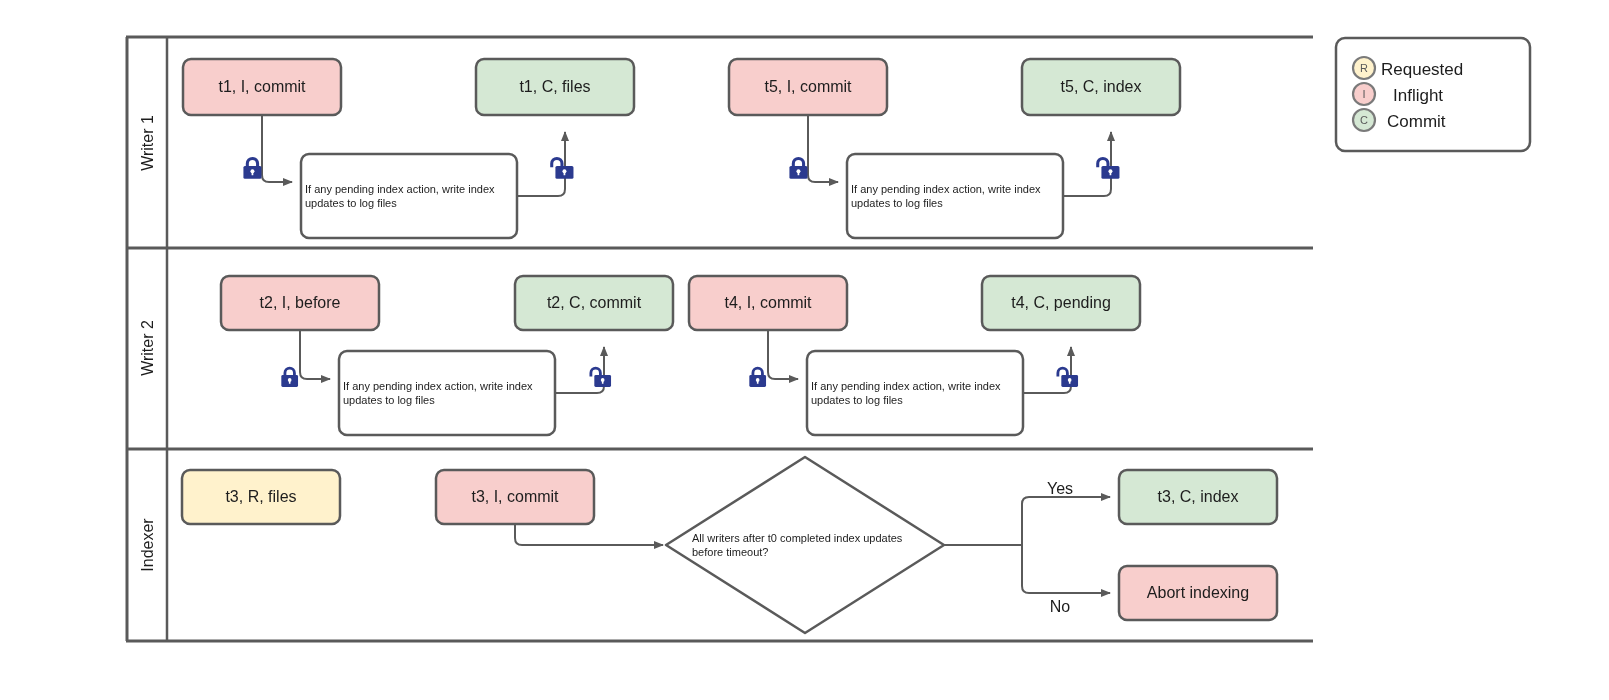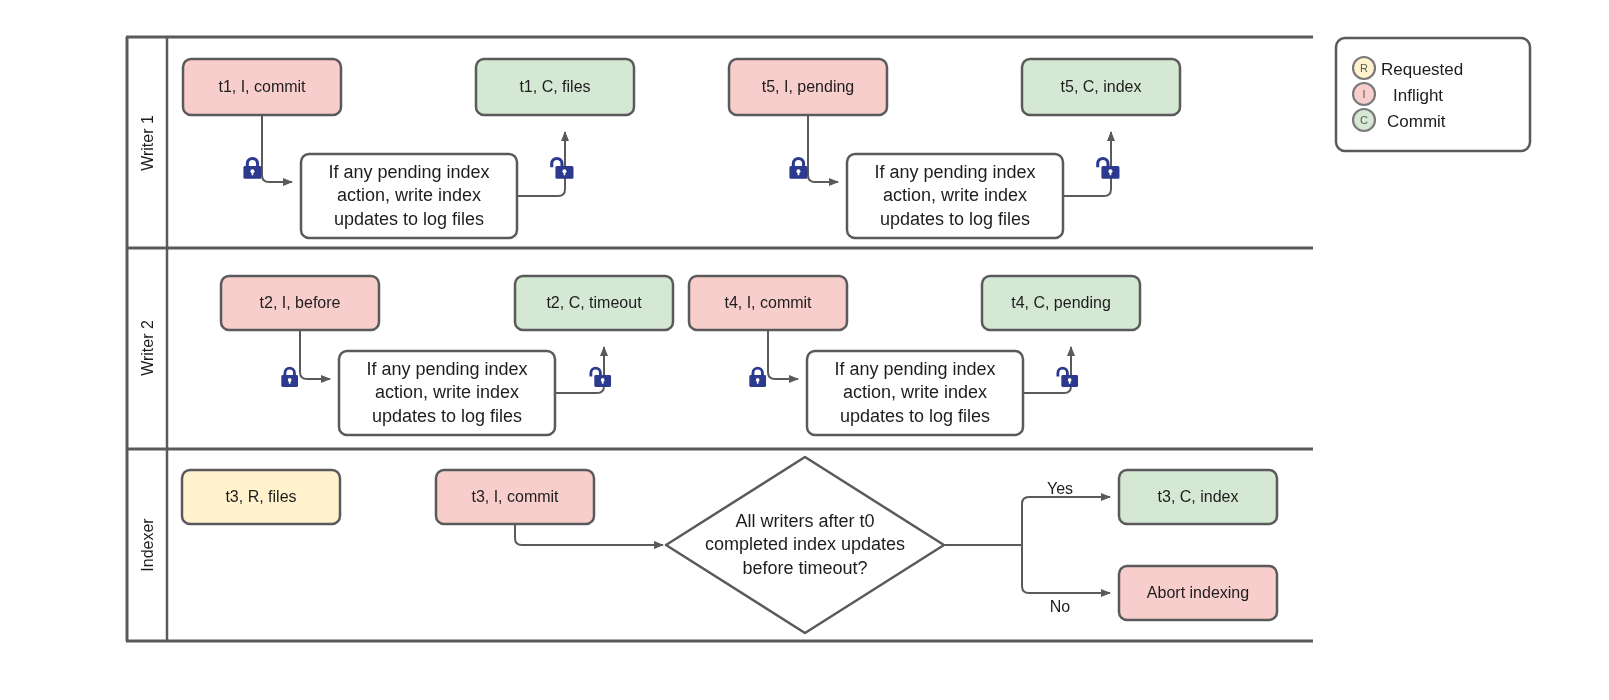--- a/index.html
+++ b/index.html
@@ -29,28 +29,28 @@
     height: 700px;
   }
   
   .nodebox {
     box-sizing: border-box;
     width: 100%;
     height: 100%;
     display: flex;
     align-items: center;
     justify-content: center;
-    text-align: center;
+    text-align: left;
     font-family: "Liberation Sans", sans-serif;
     font-size: 16px;
     color: #1d1d1d;
     line-height: 1.30;
     padding: 2px 4px;
   }
-  .nodebox.small { font-size: 18px; }
+  .nodebox.small { font-size: 11px; }
   .lane-label {
     font-family: "Liberation Sans", sans-serif;
     font-size: 16px;
     fill: #1d1d1d;
   }
   .edge-label {
     font-family: "Liberation Sans", sans-serif;
     font-size: 16px;
     fill: #1d1d1d;
   }
@@ -117,21 +117,21 @@
   <g>
     <rect x="476" y="59" width="158" height="56" rx="8" ry="8" fill="#d5e8d4" stroke="#5a5a5a" stroke-width="2.5"></rect>
     <foreignObject x="476" y="59" width="158" height="56">
       <div xmlns="http://www.w3.org/1999/xhtml" class="nodebox">t1, C, files</div>
     </foreignObject>
   </g>
 
   <g>
     <rect x="729" y="59" width="158" height="56" rx="8" ry="8" fill="#f8cecc" stroke="#5a5a5a" stroke-width="2.5"></rect>
     <foreignObject x="729" y="59" width="158" height="56">
-      <div xmlns="http://www.w3.org/1999/xhtml" class="nodebox">t5, I, pending</div>
+      <div xmlns="http://www.w3.org/1999/xhtml" class="nodebox">t5, I, commit</div>
     </foreignObject>
   </g>
 
   <g>
     <rect x="1022" y="59" width="158" height="56" rx="8" ry="8" fill="#d5e8d4" stroke="#5a5a5a" stroke-width="2.5"></rect>
     <foreignObject x="1022" y="59" width="158" height="56">
       <div xmlns="http://www.w3.org/1999/xhtml" class="nodebox">t5, C, index</div>
     </foreignObject>
   </g>
 
@@ -184,21 +184,21 @@
   <g>
     <rect x="221" y="276" width="158" height="54" rx="8" ry="8" fill="#f8cecc" stroke="#5a5a5a" stroke-width="2.5"></rect>
     <foreignObject x="221" y="276" width="158" height="54">
       <div xmlns="http://www.w3.org/1999/xhtml" class="nodebox">t2, I, before</div>
     </foreignObject>
   </g>
 
   <g>
     <rect x="515" y="276" width="158" height="54" rx="8" ry="8" fill="#d5e8d4" stroke="#5a5a5a" stroke-width="2.5"></rect>
     <foreignObject x="515" y="276" width="158" height="54">
-      <div xmlns="http://www.w3.org/1999/xhtml" class="nodebox">t2, C, timeout</div>
+      <div xmlns="http://www.w3.org/1999/xhtml" class="nodebox">t2, C, commit</div>
     </foreignObject>
   </g>
 
   <g>
     <rect x="689" y="276" width="158" height="54" rx="8" ry="8" fill="#f8cecc" stroke="#5a5a5a" stroke-width="2.5"></rect>
     <foreignObject x="689" y="276" width="158" height="54">
       <div xmlns="http://www.w3.org/1999/xhtml" class="nodebox">t4, I, commit</div>
     </foreignObject>
   </g>
 

